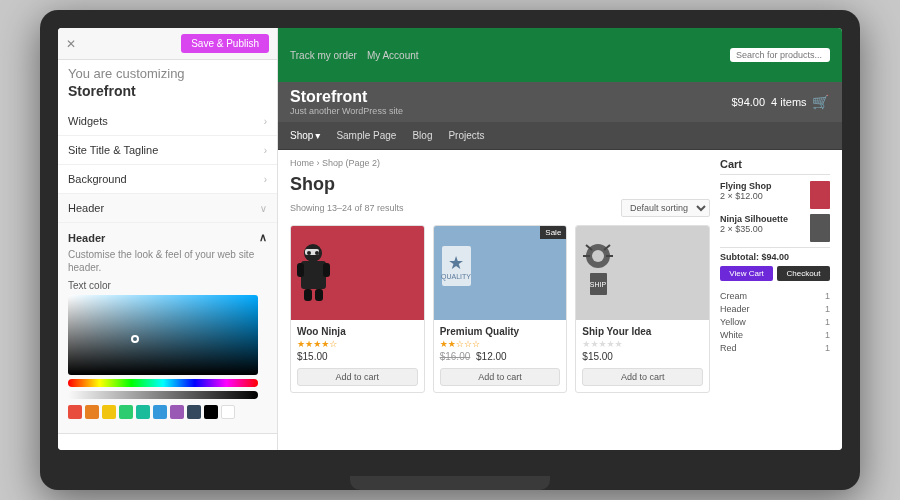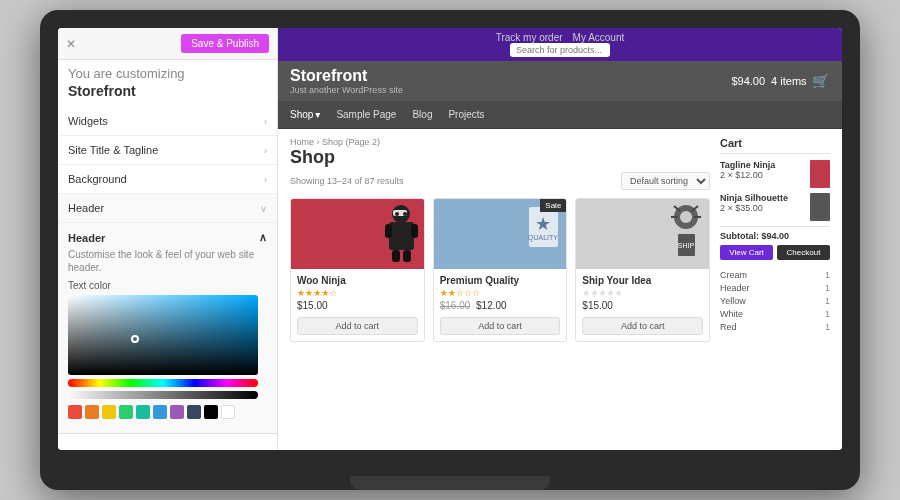--- a/index.html
+++ b/index.html
@@ -194,29 +194,28 @@
     }
 
     
     .woo-main {
       flex: 1;
       display: flex;
       flex-direction: column;
       overflow: hidden;
     }
     .woo-top-bar {
-      background: #4c1d95;
+      background: #15803d;
       color: #ccc;
-      padding: 4px 12px;
+      padding: 20px 12px;
       display: flex;
       align-items: center;
       justify-content: space-between;
       font-size: 10px;
       min-height: 24px;
-      flex-direction: column;
     }
     .woo-top-bar-left {
       display: flex;
       gap: 10px;
     }
     .woo-top-bar-right {
       display: flex;
       align-items: center;
       gap: 8px;
       border-radius: 7px;
@@ -285,20 +284,21 @@
       gap: 10px;
       overflow: hidden;
     }
     .woo-shop-area {
       flex: 1;
       overflow: hidden;
     }
     .breadcrumb {
       font-size: 9px;
       color: #0073aa;
+      margin-bottom: 6px;
     }
     .breadcrumb span {
       color: #888;
     }
     .shop-title {
       font-size: 18px;
       font-weight: bold;
       color: #333;
       margin-bottom: 4px;
     }
@@ -325,26 +325,26 @@
       gap: 8px;
     }
     .product-card {
       flex: 1;
       border: 1px solid #e0e0e0;
       border-radius: 3px;
       overflow: hidden;
       background: #fff;
     }
     .product-img {
-      height: 70px;
+      height: 94px;
       position: relative;
       overflow: hidden;
       display: flex;
       align-items: center;
-      justify-content: flex-end;
+      justify-content: flex-start;
     }
     .product-img-1 { background: #c0394b; }
     .product-img-2 { background: #8aafcf; }
     .product-img-3 { background: #d0d0d0; }
     .product-badge {
       position: absolute;
       top: 0;
       right: 0;
       background: #333;
       color: #fff;
@@ -658,21 +658,21 @@
               </div>
             </div>
           </div>
         </div>
 
         <div class="woo-cart-sidebar">
           <div class="cart-sidebar-title">Cart</div>
 
           <div class="cart-item-row">
             <div class="cart-item-info">
-              <div class="cart-item-name">Tagline Ninja</div>
+              <div class="cart-item-name">Flying Shop</div>
               <div class="cart-item-price">2 × $12.00</div>
             </div>
             <div class="cart-item-thumb"></div>
           </div>
 
           <div class="cart-item-row">
             <div class="cart-item-info">
               <div class="cart-item-name">Ninja Silhouette</div>
               <div class="cart-item-price">2 × $35.00</div>
             </div>

